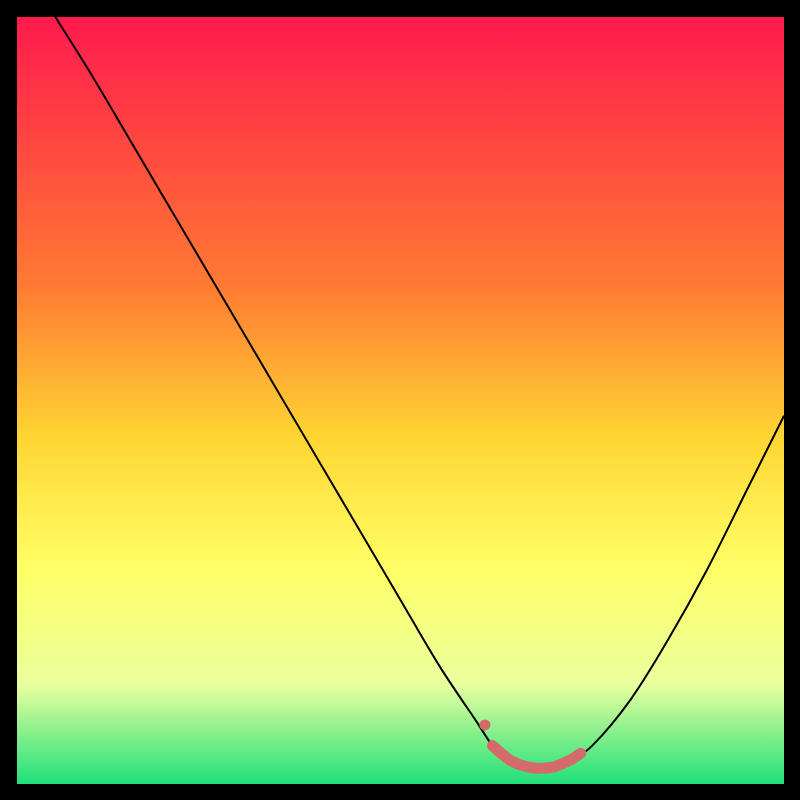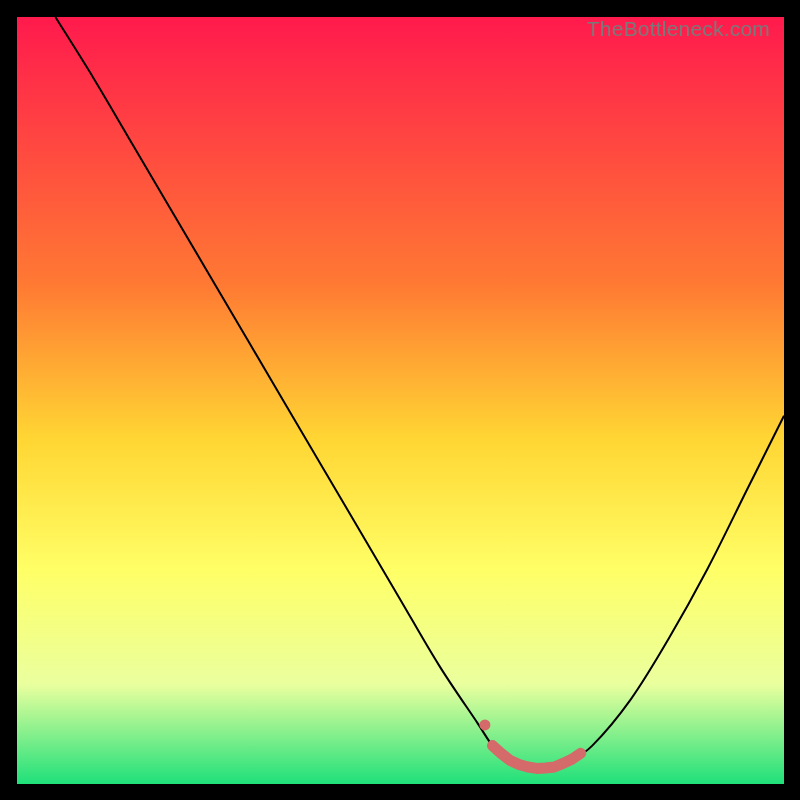--- a/index.html
+++ b/index.html
@@ -49,14 +49,13 @@
         <stop id="g2" offset="55%" stop-color="#ffd633"></stop>
         <stop id="g3" offset="72%" stop-color="#ffff66"></stop>
         <stop id="g4" offset="87%" stop-color="#eaff9e"></stop>
         <stop id="g5" offset="100%" stop-color="#1fe07a"></stop>
       </linearGradient>
     </defs>
     <rect x="0" y="0" width="767" height="767" fill="url(#bg-grad)"></rect>
     <path id="curve-path" d="M 38.4 0.0 C 44.7 10.2, 63.9 40.3, 76.7 61.4 C 89.5 82.5, 102.3 104.8, 115.0 126.6 C 127.8 148.3, 140.6 170.0, 153.4 191.8 C 166.2 213.5, 179.0 235.2, 191.8 256.9 C 204.5 278.7, 217.3 300.4, 230.1 322.1 C 242.9 343.9, 255.7 365.6, 268.4 387.3 C 281.2 409.1, 294.0 430.8, 306.8 452.5 C 319.6 474.3, 332.4 496.0, 345.2 517.7 C 357.9 539.5, 370.7 561.2, 383.5 582.9 C 396.3 604.7, 409.1 627.7, 421.9 648.1 C 434.6 668.6, 451.3 692.2, 460.2 705.6 C 469.1 719.1, 470.4 722.5, 475.5 728.6 C 480.7 734.8, 485.8 739.0, 490.9 742.5 C 496.0 745.9, 501.1 747.8, 506.2 749.4 C 511.3 750.9, 516.4 751.5, 521.6 751.7 C 526.7 751.8, 531.8 751.4, 536.9 750.1 C 542.0 748.8, 545.8 747.6, 552.2 744.0 C 558.6 740.4, 565.0 738.9, 575.3 728.6 C 585.5 718.4, 600.8 700.5, 613.6 682.6 C 626.4 664.7, 639.2 643.0, 651.9 621.3 C 664.7 599.5, 677.5 576.5, 690.3 552.2 C 703.1 528.0, 715.9 501.1, 728.6 475.5 C 741.4 450.0, 760.6 411.6, 767.0 398.8" fill="none" stroke="#000" stroke-width="2"></path>
     <path id="marker-path" d="M 467.9 707.9 L 467.9 707.9 M 475.5 728.6 L 484.4 736.6 L 493.2 743.5 L 502.0 747.5 L 510.8 750.0 L 519.6 751.4 L 528.5 751.0 L 537.3 750.0 L 546.1 746.4 L 554.9 742.2 L 563.7 736.3" fill="none" stroke="#d46a6a" stroke-width="11" stroke-linecap="round" stroke-linejoin="round"></path>
   </svg>
-  <div class="watermark">TheBottleneck.com</div>
 </div>
 
 </body></html>

